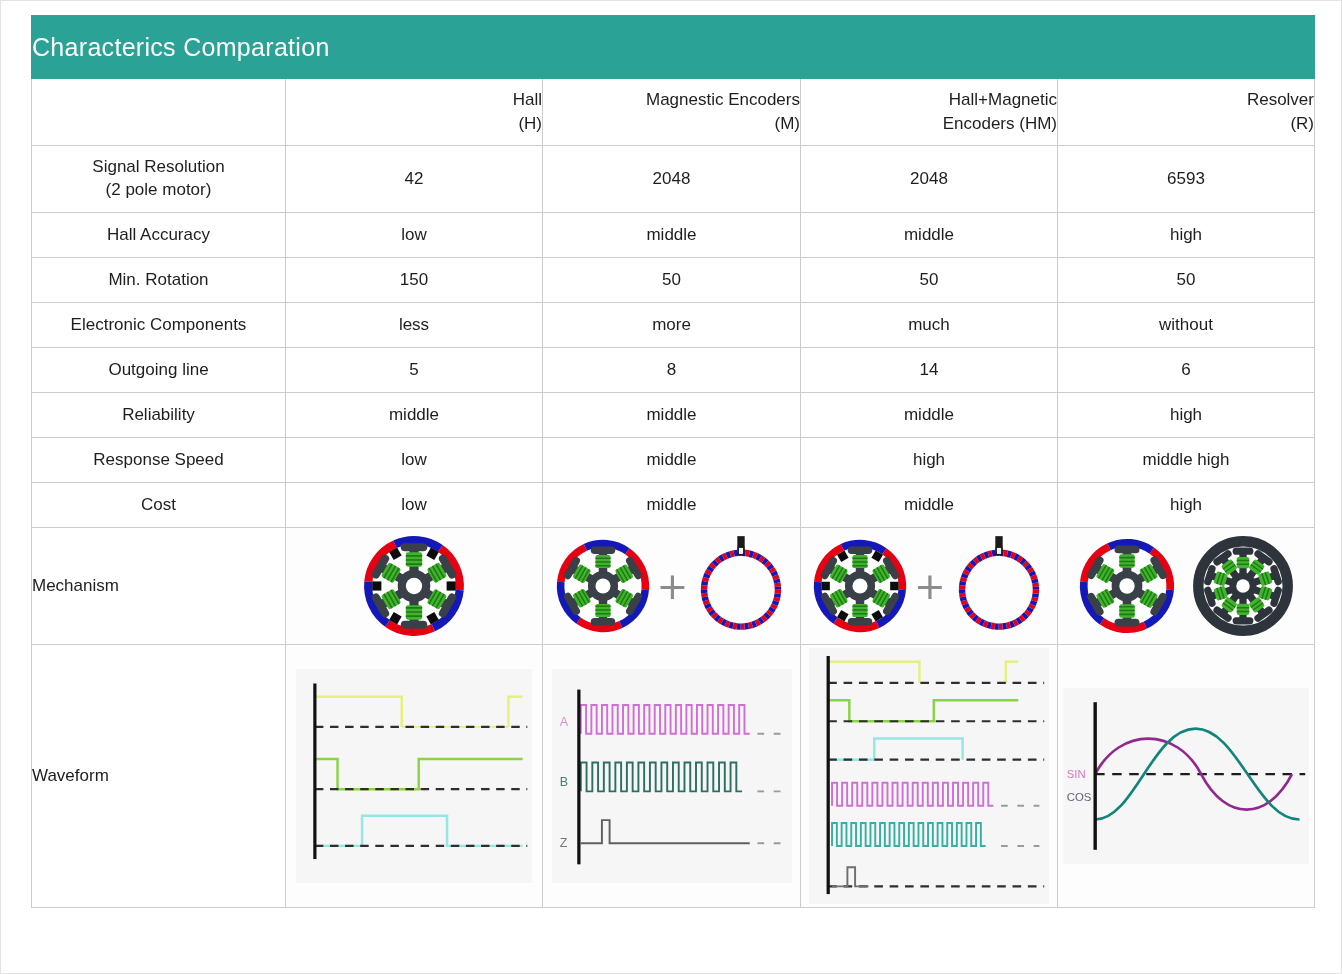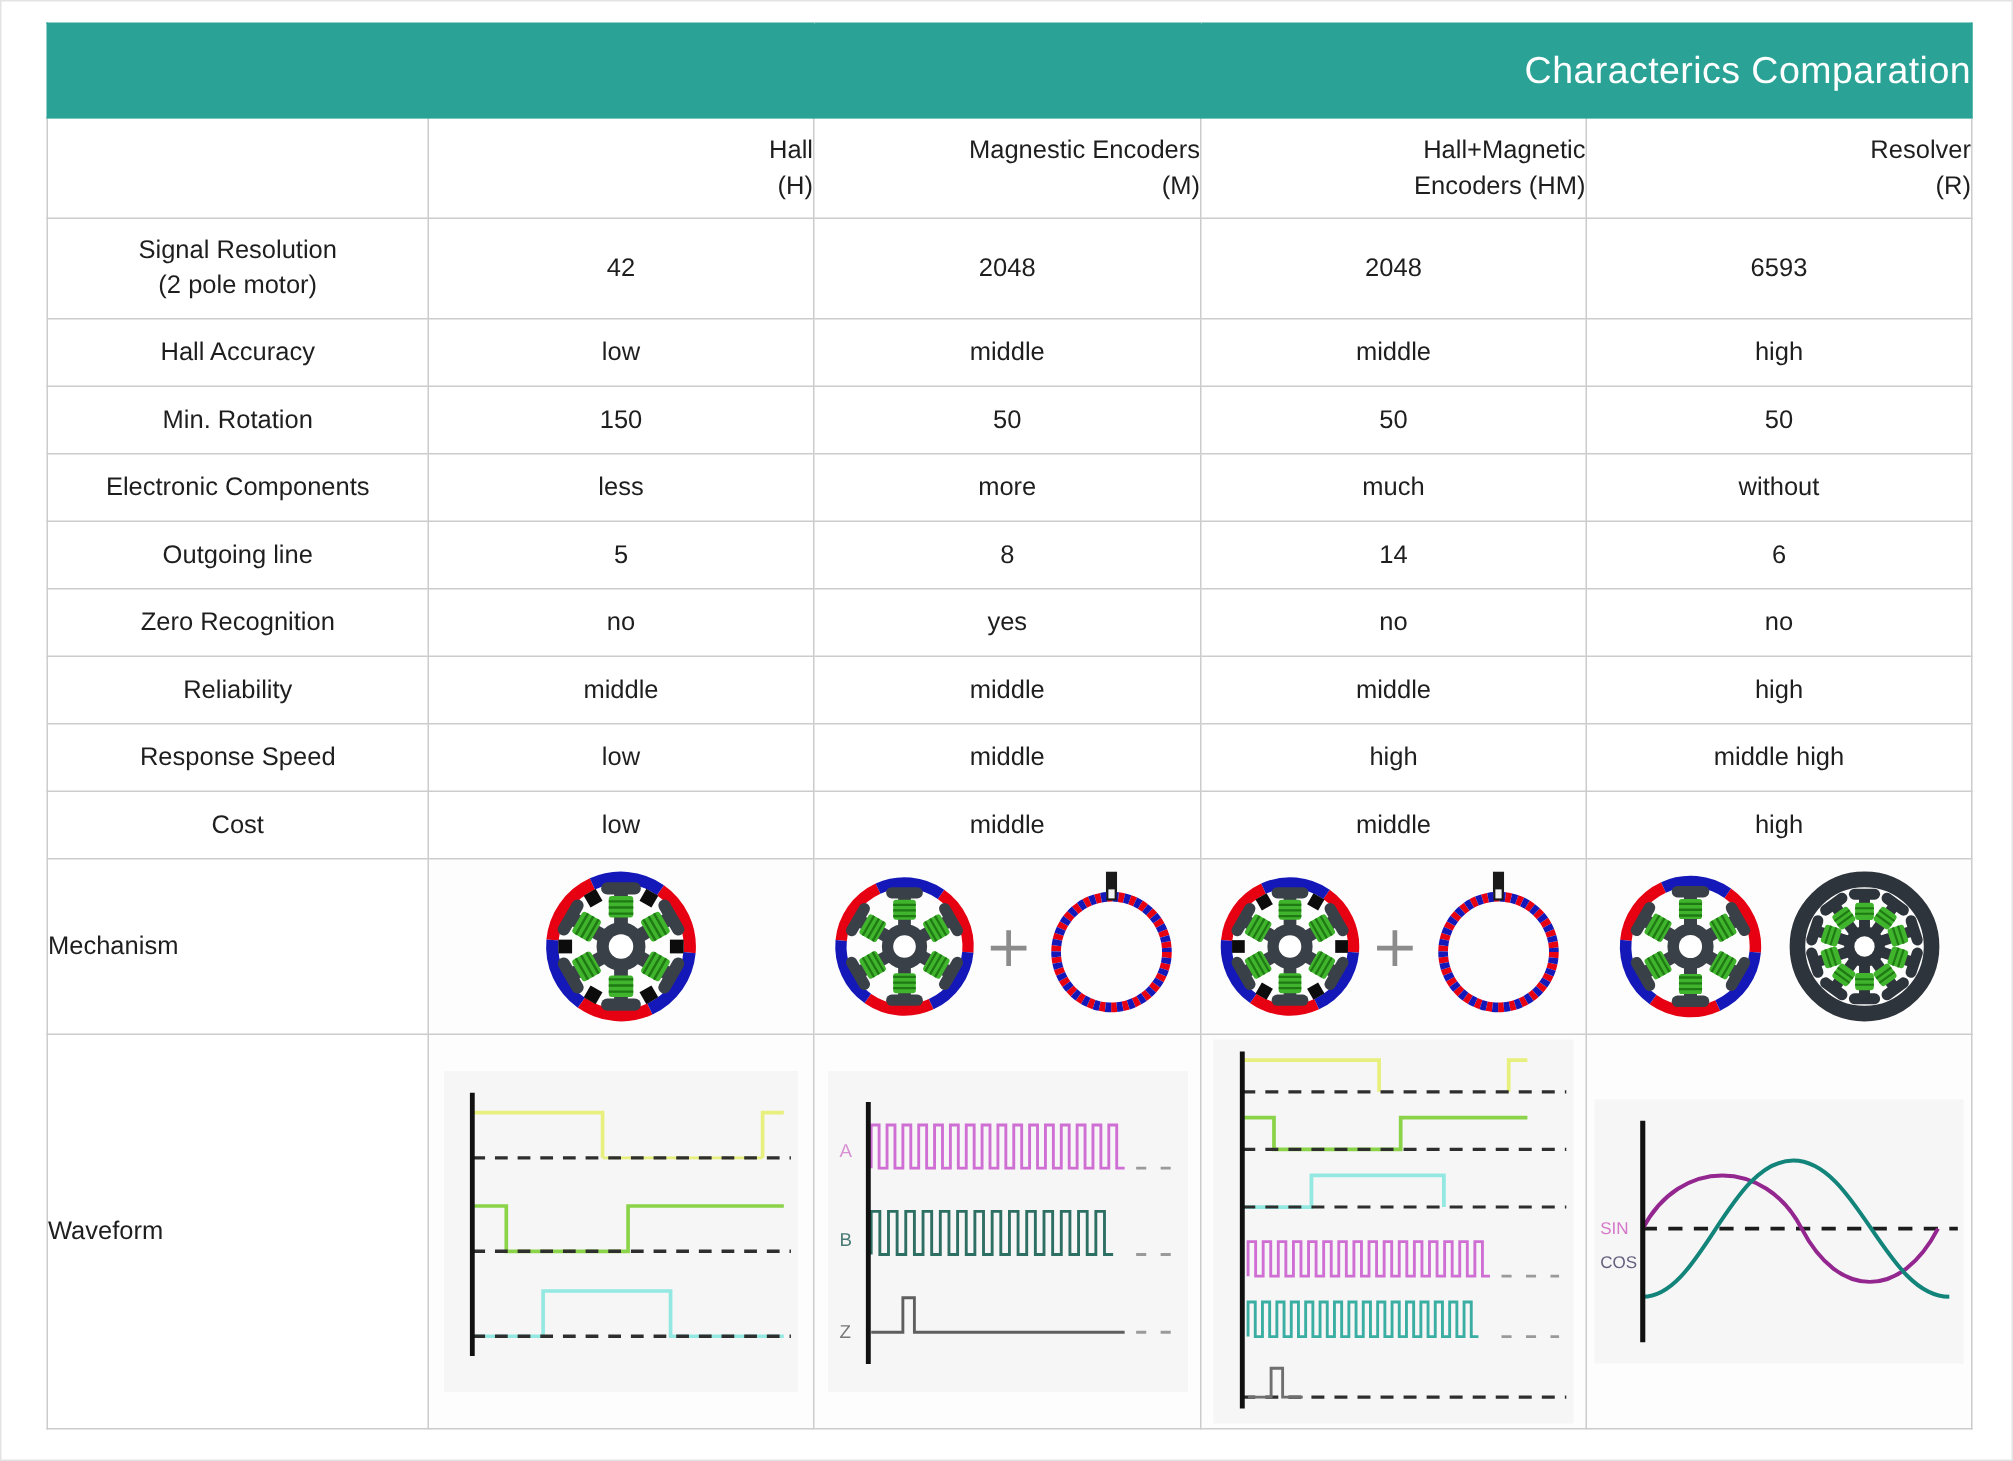--- a/index.html
+++ b/index.html
@@ -8,21 +8,21 @@
     font-family:"Liberation Sans",sans-serif;color:#1e1e1e;
     position:relative;box-sizing:border-box;border:1px solid #e3e3e3;
   }
   table.cmp{
     border-collapse:collapse;table-layout:fixed;
     position:absolute;left:30px;top:14px;width:1283px;
   }
   table.cmp td{border:1px solid #cccccc;padding:0;vertical-align:middle;background:#fff;}
   tr.titlebar td{
     background:#2aa396;border-color:#2aa396;color:#ffffff;
-    height:62px;text-align:right;font-size:25px;letter-spacing:.3px;
+    height:62px;text-align:left;font-size:25px;letter-spacing:.3px;
   }
   tr.colhead td{height:66px;text-align:right;font-size:17px;line-height:1.4;}
   tr.r td{height:44px;font-size:17px;text-align:center;}
   tr.r-tall td{height:66px;font-size:17px;text-align:center;}
   td.lbl{text-align:left;padding-left:8px;line-height:1.35;}
   tr.mech-row td{height:116px;}
   tr.wave-row td{height:262px;}
   td.lbl-top{vertical-align:top;padding-top:12px;text-align:left;padding-left:8px;font-size:17px;margin-left:23px;}
   .mechbox{display:flex;align-items:center;justify-content:center;gap:4px;width:100%;height:100%;background:#fdfdfd;}
   .plus{font-size:38px;color:#8c8c8c;line-height:1;font-family:"DejaVu Sans",sans-serif;margin:0 1px;}
@@ -155,27 +155,20 @@
     <td>without</td>
   </tr>
   <tr class="r">
     <td class="lbl">Outgoing line</td>
     <td>5</td>
     <td>8</td>
     <td>14</td>
     <td>6</td>
   </tr>
   <tr class="r">
-    <td class="lbl">Zero Recognition</td>
-    <td>no</td>
-    <td>yes</td>
-    <td>no</td>
-    <td>no</td>
-  </tr>
-  <tr class="r">
     <td class="lbl">Reliability</td>
     <td>middle</td>
     <td>middle</td>
     <td>middle</td>
     <td>high</td>
   </tr>
   <tr class="r">
     <td class="lbl">Response Speed</td>
     <td>low</td>
     <td>middle</td>

